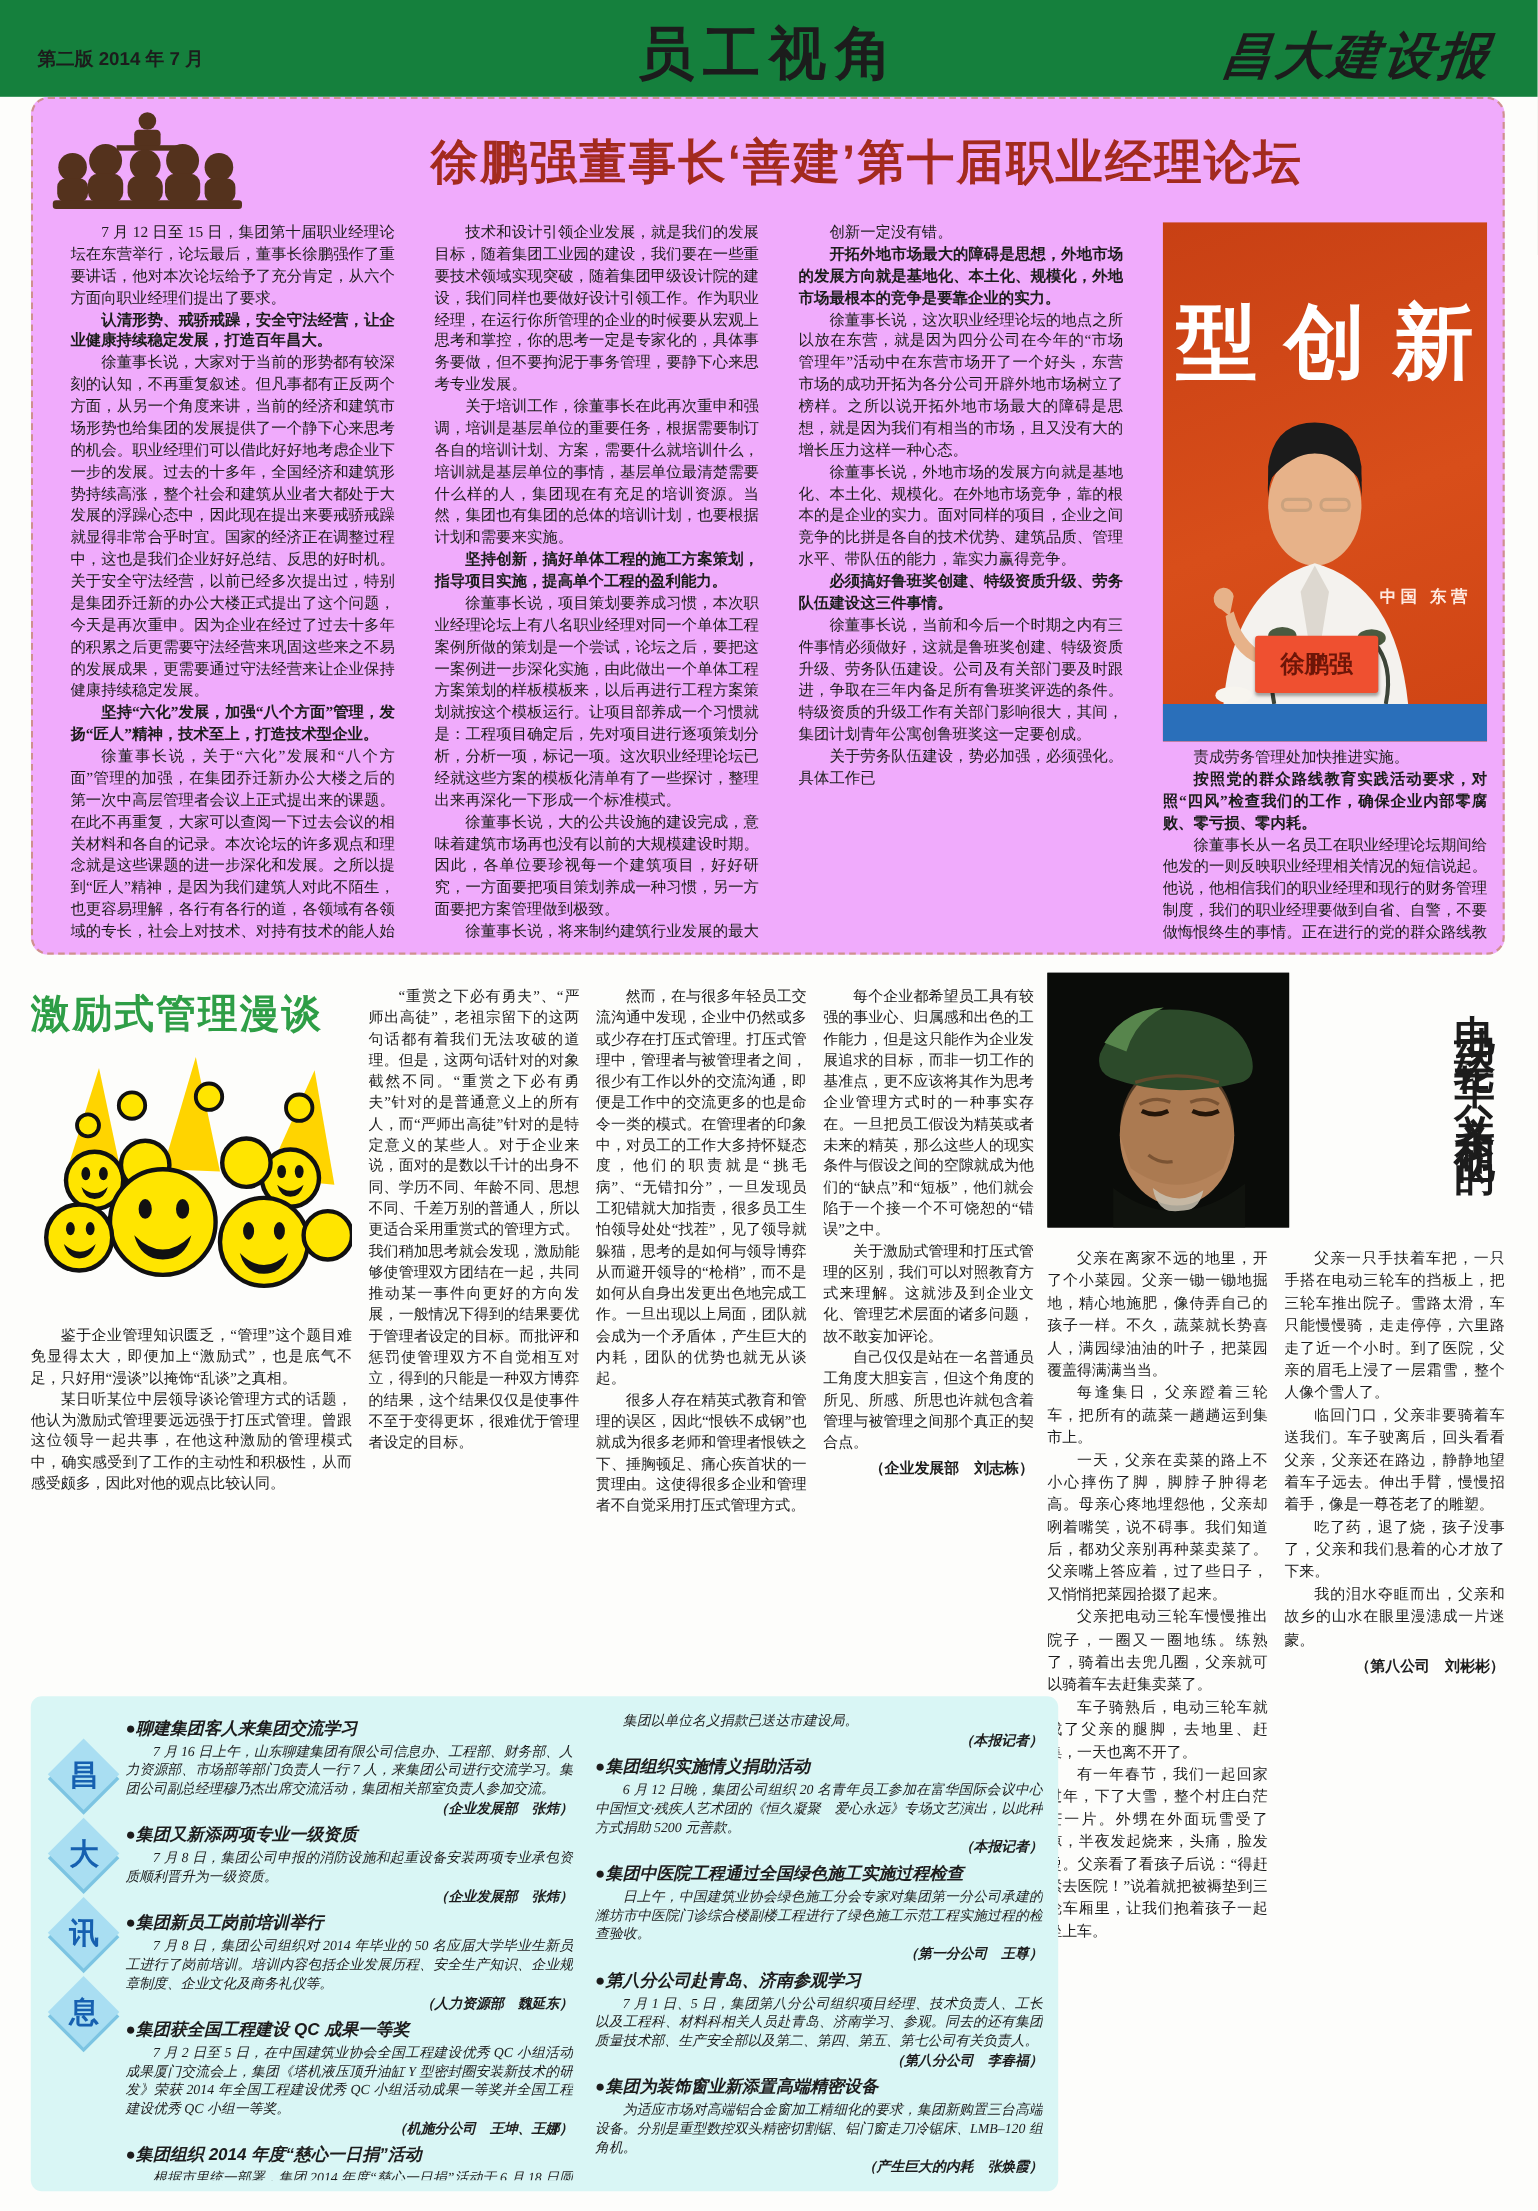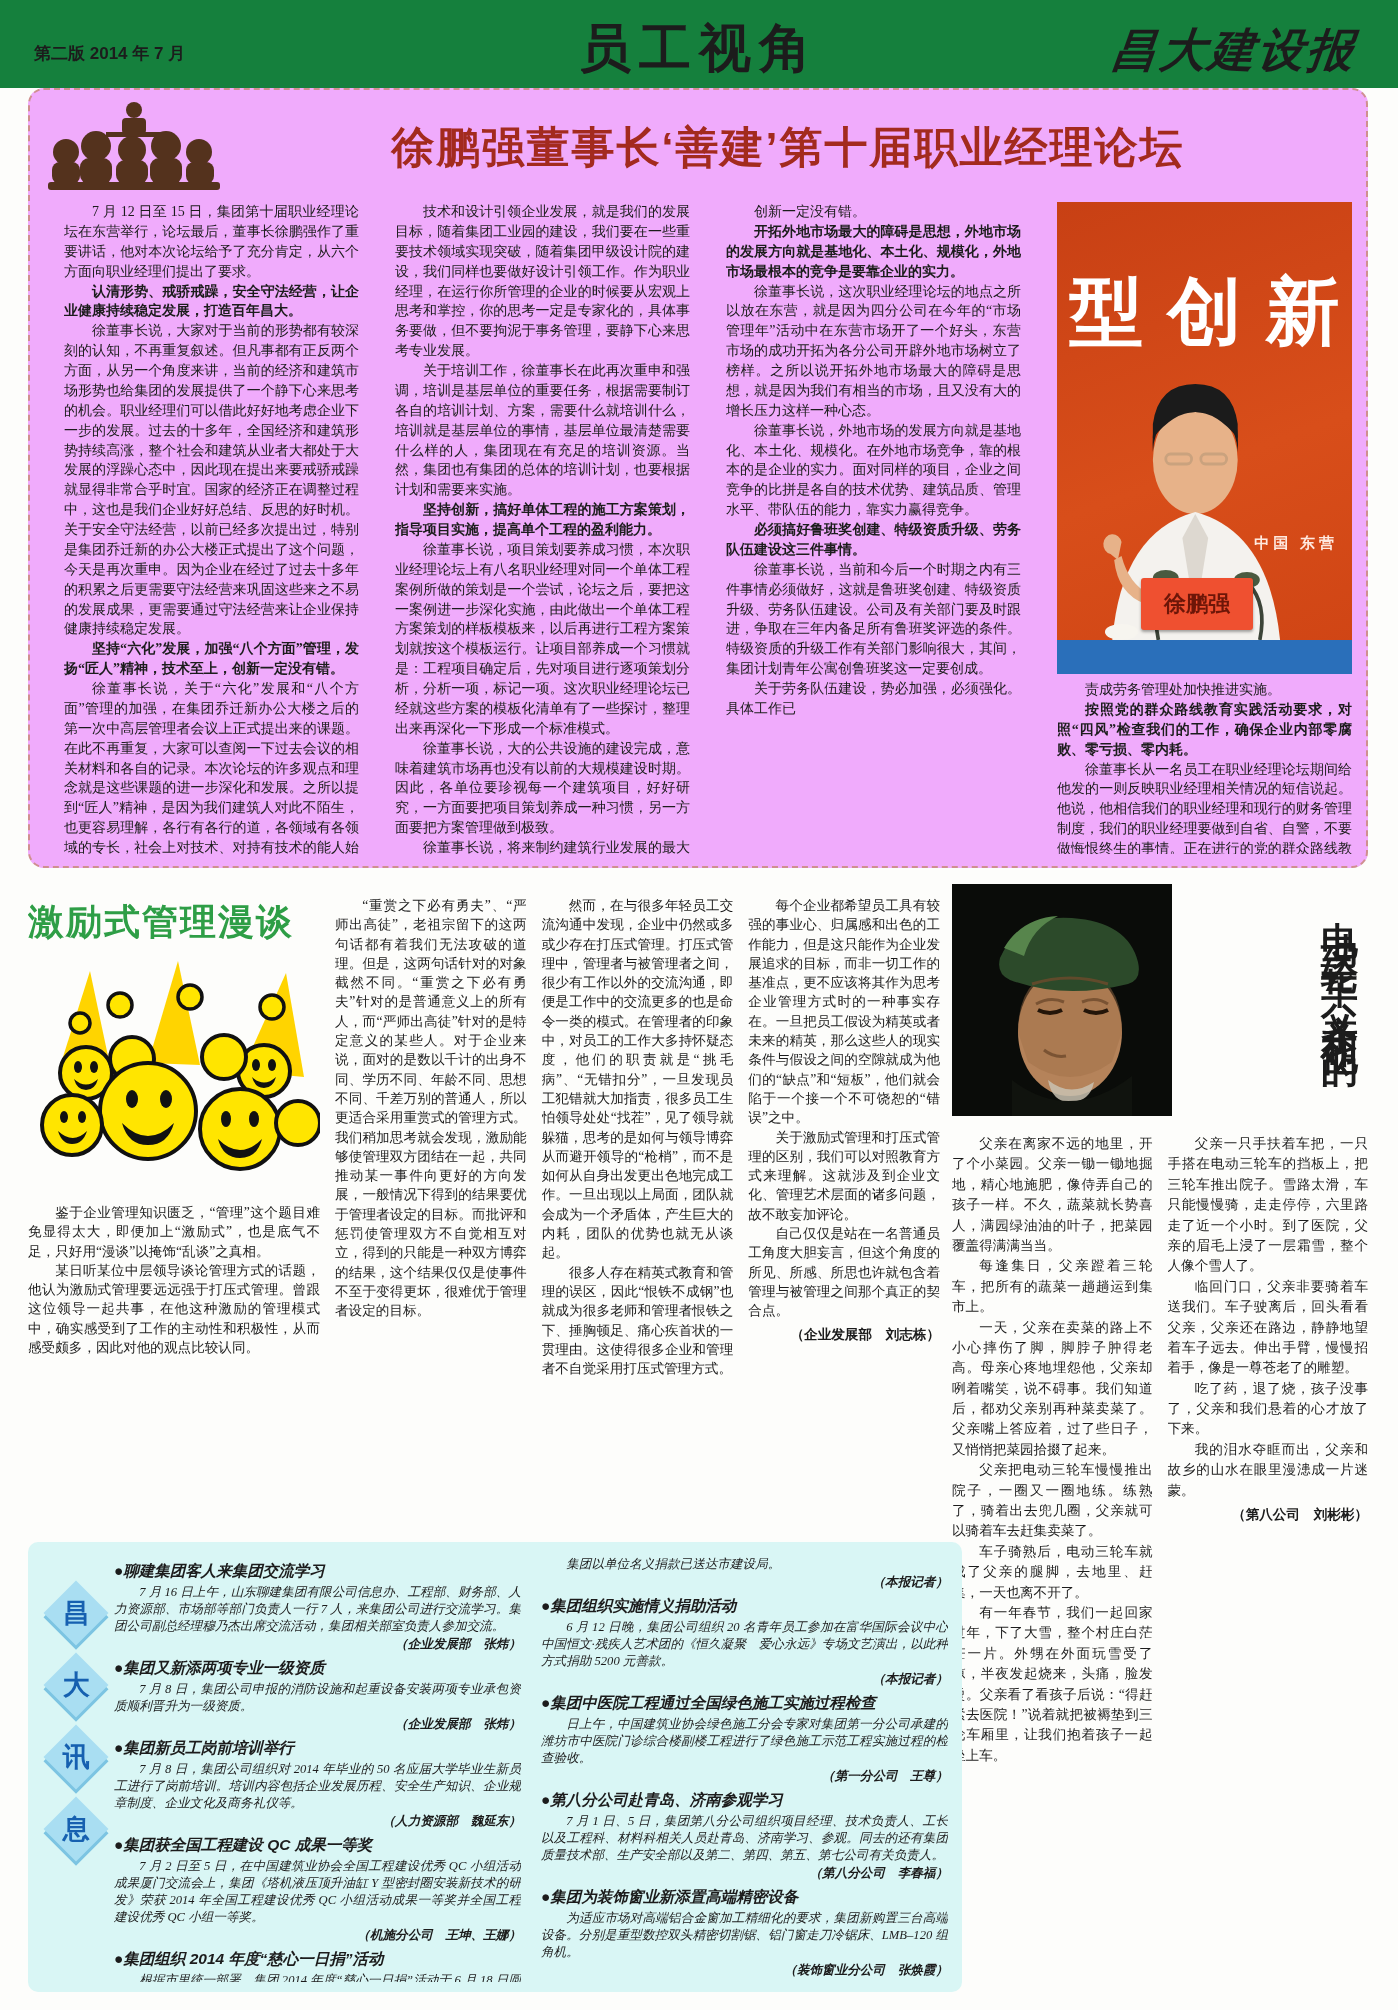--- a/index.html
+++ b/index.html
@@ -96,21 +96,21 @@
           </g>
         </svg>
       </div>
       <div class="headline">徐鹏强董事长‘善建’第十届职业经理论坛</div>
     </div>
     <div class="cols">
       <div class="col">
           <p class="para">7 月 12 日至 15 日，集团第十届职业经理论坛在东营举行，论坛最后，董事长徐鹏强作了重要讲话，他对本次论坛给予了充分肯定，从六个方面向职业经理们提出了要求。</p>
           <p class="para bold">认清形势、戒骄戒躁，安全守法经营，让企业健康持续稳定发展，打造百年昌大。</p>
           <p class="para">徐董事长说，大家对于当前的形势都有较深刻的认知，不再重复叙述。但凡事都有正反两个方面，从另一个角度来讲，当前的经济和建筑市场形势也给集团的发展提供了一个静下心来思考的机会。职业经理们可以借此好好地考虑企业下一步的发展。过去的十多年，全国经济和建筑形势持续高涨，整个社会和建筑从业者大都处于大发展的浮躁心态中，因此现在提出来要戒骄戒躁就显得非常合乎时宜。国家的经济正在调整过程中，这也是我们企业好好总结、反思的好时机。关于安全守法经营，以前已经多次提出过，特别是集团乔迁新的办公大楼正式提出了这个问题，今天是再次重申。因为企业在经过了过去十多年的积累之后更需要守法经营来巩固这些来之不易的发展成果，更需要通过守法经营来让企业保持健康持续稳定发展。</p>
-          <p class="para bold">坚持“六化”发展，加强“八个方面”管理，发扬“匠人”精神，技术至上，创新一定没有错。</p>
+          <p class="para bold">坚持“六化”发展，加强“八个方面”管理，发扬“匠人”精神，技术至上，打造技术型企业。</p>
           <p class="para">徐董事长说，关于“六化”发展和“八个方面”管理的加强，在集团乔迁新办公大楼之后的第一次中高层管理者会议上正式提出来的课题。在此不再重复，大家可以查阅一下过去会议的相关材料和各自的记录。本次论坛的许多观点和理念就是这些课题的进一步深化和发展。之所以提到“匠人”精神，是因为我们建筑人对此不陌生，也更容易理解，各行有各行的道，各领域有各领域的专长，社会上对技术、对持有技术的能人始终都是尊崇的。发扬“匠人”精神也就是要好好地研究建筑技术的精神，发展慢一些不要紧，我们要静下心来潜心研究建筑技术，真正把企业发展的质量提高上去，把原来粗放型管理转型为精细化管理。关于技术至上、打造技术型企业，是说我们既然是建筑人，就应当做建筑、研究建筑技术的专业人士，为此就要善于建筑、研究建筑，进而把企业打造成技术型企业，让技术成为企业的核心竞争力。国内许多著名的建筑企业都有自己的技术竞争优势，他们的设计优势和研发优势值得我们学习。以</p>
         </div>
       <div class="col">
           <p class="para">技术和设计引领企业发展，就是我们的发展目标，随着集团工业园的建设，我们要在一些重要技术领域实现突破，随着集团甲级设计院的建设，我们同样也要做好设计引领工作。作为职业经理，在运行你所管理的企业的时候要从宏观上思考和掌控，你的思考一定是专家化的，具体事务要做，但不要拘泥于事务管理，要静下心来思考专业发展。</p>
           <p class="para">关于培训工作，徐董事长在此再次重申和强调，培训是基层单位的重要任务，根据需要制订各自的培训计划、方案，需要什么就培训什么，培训就是基层单位的事情，基层单位最清楚需要什么样的人，集团现在有充足的培训资源。当然，集团也有集团的总体的培训计划，也要根据计划和需要来实施。</p>
           <p class="para bold">坚持创新，搞好单体工程的施工方案策划，指导项目实施，提高单个工程的盈利能力。</p>
           <p class="para">徐董事长说，项目策划要养成习惯，本次职业经理论坛上有八名职业经理对同一个单体工程案例所做的策划是一个尝试，论坛之后，要把这一案例进一步深化实施，由此做出一个单体工程方案策划的样板模板来，以后再进行工程方案策划就按这个模板运行。让项目部养成一个习惯就是：工程项目确定后，先对项目进行逐项策划分析，分析一项，标记一项。这次职业经理论坛已经就这些方案的模板化清单有了一些探讨，整理出来再深化一下形成一个标准模式。</p>
           <p class="para">徐董事长说，大的公共设施的建设完成，意味着建筑市场再也没有以前的大规模建设时期。因此，各单位要珍视每一个建筑项目，好好研究，一方面要把项目策划养成一种习惯，另一方面要把方案管理做到极致。</p>
           <p class="para">徐董事长说，将来制约建筑行业发展的最大障碍就是劳务用工，要最大程度减少劳务用工，同时能够减少和消灭劳务用工的改革创新一定是方向，朝着这个方向去研究</p>
         </div>
@@ -334,19 +334,19 @@
             <div class="byline">（第一分公司　王尊）</div>
           </div>
           <div class="news-item">
             <h4>●第八分公司赴青岛、济南参观学习</h4>
             <p>7 月 1 日、5 日，集团第八分公司组织项目经理、技术负责人、工长以及工程科、材料科相关人员赴青岛、济南学习、参观。同去的还有集团质量技术部、生产安全部以及第二、第四、第五、第七公司有关负责人。</p>
             <div class="byline">（第八分公司　李春福）</div>
           </div>
           <div class="news-item">
             <h4>●集团为装饰窗业新添置高端精密设备</h4>
             <p>为适应市场对高端铝合金窗加工精细化的要求，集团新购置三台高端设备。分别是重型数控双头精密切割锯、铝门窗走刀冷锯床、LMB–120 组角机。</p>
-            <div class="byline">（装饰窗业分公司　张焕霞）</div>
+            <div class="byline">（产生巨大的内耗　张焕霞）</div>
           </div>
         </div>
     </div>
   </div>
 
 </div>
 
 </body></html>

